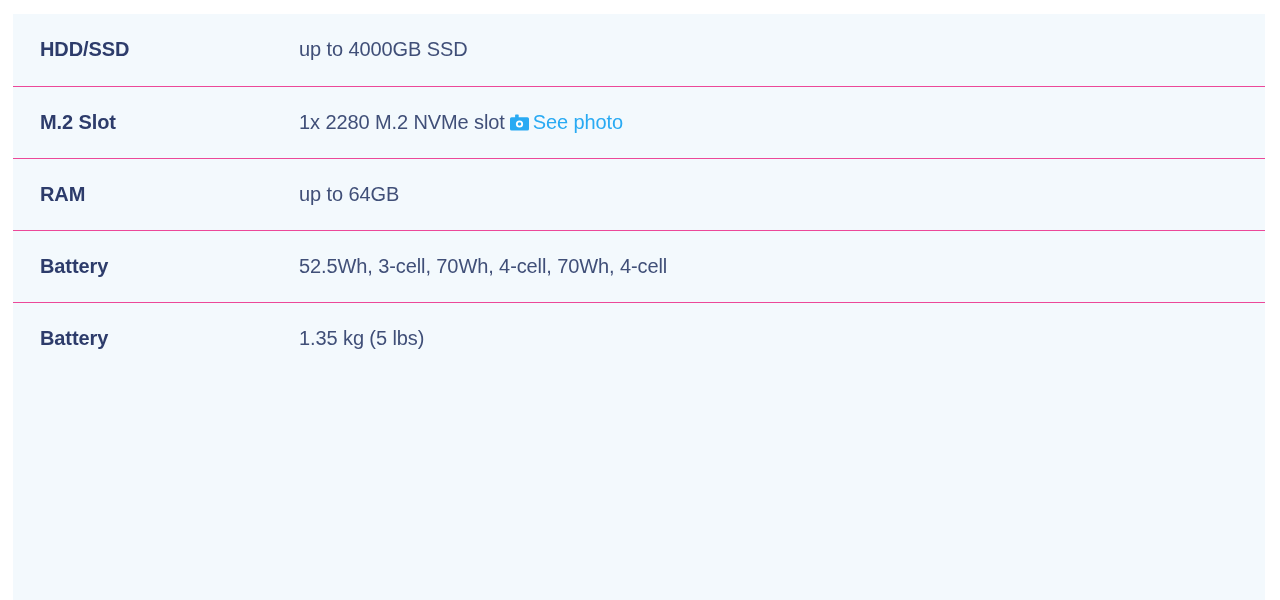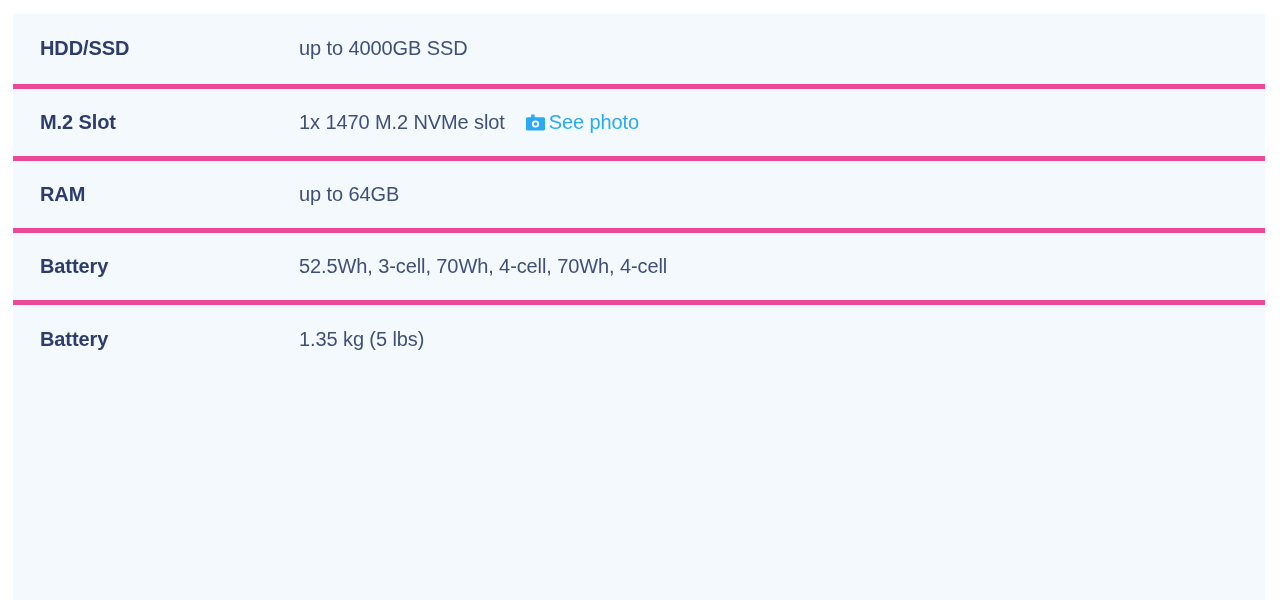--- a/index.html
+++ b/index.html
@@ -25,21 +25,21 @@
   }
 
   .spec-table {
     width: 100%;
     border-collapse: collapse;
     table-layout: fixed;
   }
 
   .spec-row {
     height: 72px;
-    border-bottom: 5px solid #ec4899;
+    border-bottom: 1px solid #ec4899;
   }
 
   .spec-row:last-child {
     border-bottom: none;
   }
 
   .spec-label {
     width: 259px;
     padding: 0 0 0 27px;
     vertical-align: middle;
@@ -63,21 +63,21 @@
   .value-inner {
     display: inline-flex;
     align-items: flex-end;
   }
 
   .value-text { display: inline-block; }
 
   .photo-link {
     display: inline-flex;
     align-items: center;
-    margin-left: 21px;
+    margin-left: 5px;
     text-decoration: none;
     cursor: pointer;
   }
 
   .camera-icon {
     display: inline-block;
     width: 19px;
     height: 17px;
     margin-right: 4px;
     flex: 0 0 auto;
@@ -103,21 +103,21 @@
           <span class="value-inner">
             <span class="value-text">up to 4000GB SSD</span>
           </span>
         </td>
       </tr>
 
       <tr class="spec-row">
         <td class="spec-label">M.2 Slot</td>
         <td class="spec-value">
           <span class="value-inner">
-            <span class="value-text">1x 1470 M.2 NVMe slot</span>
+            <span class="value-text">1x 2280 M.2 NVMe slot</span>
             <a class="photo-link" href="#">
               <span class="camera-icon">
                 <svg width="19" height="17" viewBox="0 0 19 17" xmlns="http://www.w3.org/2000/svg" aria-hidden="true">
                   <path d="M1.6 3.2 H5.1 V1.1 a0.7 0.7 0 0 1 0.7 -0.7 H8.0 a0.7 0.7 0 0 1 0.7 0.7 V3.2 H17.4 a1.6 1.6 0 0 1 1.6 1.6 V15.0 a1.6 1.6 0 0 1 -1.6 1.6 H1.6 A1.6 1.6 0 0 1 0 15.0 V4.8 A1.6 1.6 0 0 1 1.6 3.2 Z" fill="#29aaf3"></path>
                   <circle cx="9.5" cy="10.0" r="3.6" fill="#ffffff"></circle>
                   <circle cx="9.5" cy="10.0" r="1.8" fill="#29aaf3"></circle>
                 </svg>
               </span>
               <span class="photo-link-label">See photo</span>
             </a>

